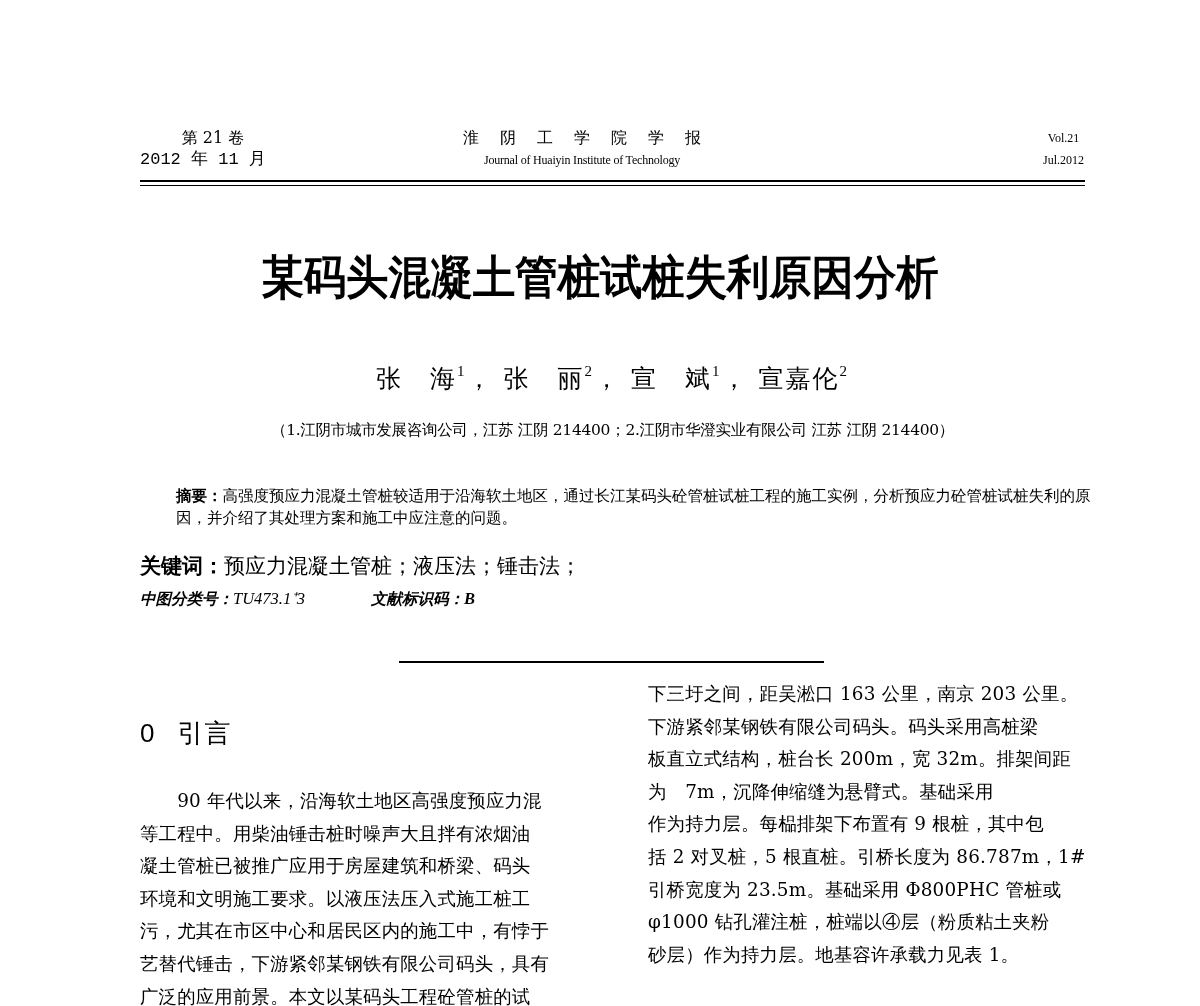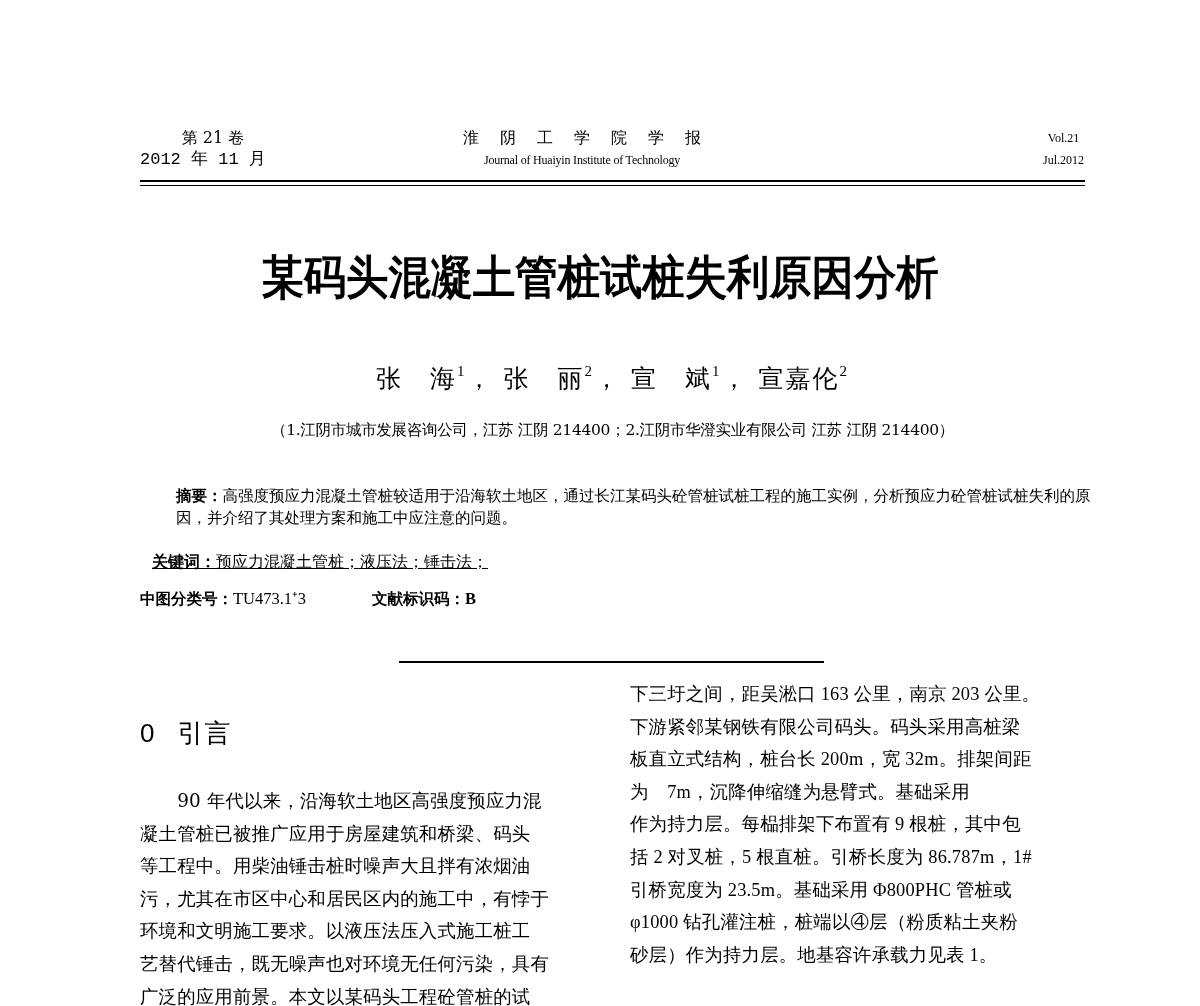--- a/index.html
+++ b/index.html
@@ -15,32 +15,32 @@
   .hdr-left .l2 { font-family:Liberation Mono, monospace; font-size:17px; }
   .rule-thick { position:absolute; left:140px; width:945px; height:2px; background:#000; top:180px; }
   .rule-thin { position:absolute; left:140px; width:945px; height:1px; background:#000; top:185px; }
   .title { left:0; width:1200px; top:248px; text-align:center; font-size:46px; font-weight:bold; letter-spacing:0px;
            font-family:"DejaVu Sans", sans-serif; line-height:58px; transform:scaleX(0.92); }
   .authors { left:0; width:1225px; top:362px; text-align:center; font-size:25px; letter-spacing:2px; }
   .authors sup { font-size:15px; vertical-align:11px; font-family:"Liberation Serif", serif; }
   .affil { left:0; width:1225px; top:420px; text-align:center; font-size:15.5px; letter-spacing:-0.3px; }
   .abstract { left:140px; top:485px; width:945px; font-size:15.5px; line-height:22px; white-space:normal;margin-left:36px; }
   .abstract .lbl { font-weight:bold; }
-  .kw { left:152px; top:552px; font-size:16px;text-decoration:underline; }
+  .kw { left:140px; top:552px; font-size:21px; }
   .kw .lbl { font-weight:bold; }
-  .cls { left:140px; top:586px; font-size:15.5px; }
+  .cls { left:140px; top:586px; font-size:15.5px;font-style:italic; }
   .cls .lbl { font-weight:bold; }
   .cls .gap { display:inline-block; width:66px; }
   .cls .num { font-family:"Liberation Serif", serif; font-size:16.5px; }
   .divider { position:absolute; left:399px; width:425px; height:2px; background:#000; top:661px; }
   .sec { left:140px; top:716px; font-size:26px; font-family:"DejaVu Sans", sans-serif; letter-spacing:1px; }
   .sec .sn { font-family:"Liberation Sans", sans-serif; font-weight:normal; margin-right:22px; }
   .col { position:absolute; font-size:18.4px; line-height:32.6px; white-space:nowrap; letter-spacing:0.2px; }
   .col-left { left:140px; top:785px; width:455px; }
-  .col-right { left:630px; top:678px; width:450px;font-family:Liberation Serif, serif; }
+  .col-right { left:648px; top:678px; width:450px; }
   .col .ln { display:block; height:32.6px; overflow:visible; }
   .num { font-family:"Liberation Serif", serif; }
 </style>
 </head>
 <body>
 
 <div class="abs hdr hdr-left">
   <div style="padding-left:20px;">第 21 卷</div>
   <div class="l2">2012 年 11 月</div>
 </div>
@@ -79,25 +79,25 @@
 </div>
 
 <div class="divider"></div>
 
 <div class="abs sec">
   <span class="sn">0</span><span>引言</span>
 </div>
 
 <div class="col col-left">
   <span class="ln">　　90 年代以来，沿海软土地区高强度预应力混</span>
+  <span class="ln">等工程中。用柴油锤击桩时噪声大且拌有浓烟油</span>
   <span class="ln">凝土管桩已被推广应用于房屋建筑和桥梁、码头</span>
-  <span class="ln">等工程中。用柴油锤击桩时噪声大且拌有浓烟油</span>
+  <span class="ln">环境和文明施工要求。以液压法压入式施工桩工</span>
   <span class="ln">污，尤其在市区中心和居民区内的施工中，有悖于</span>
-  <span class="ln">环境和文明施工要求。以液压法压入式施工桩工</span>
-  <span class="ln">艺替代锤击，既无噪声也对环境无任何污染，具有</span>
+  <span class="ln">艺替代锤击，下游紧邻某钢铁有限公司码头，具有</span>
   <span class="ln">广泛的应用前景。本文以某码头工程砼管桩的试</span>
 </div>
 
 <div class="col col-right">
   <span class="ln">下三圩之间，距吴淞口 163 公里，南京 203 公里。</span>
   <span class="ln">下游紧邻某钢铁有限公司码头。码头采用高桩梁</span>
   <span class="ln">板直立式结构，桩台长 200m，宽 32m。排架间距</span>
   <span class="ln">为　7m，沉降伸缩缝为悬臂式。基础采用</span>
   <span class="ln">作为持力层。每榀排架下布置有 9 根桩，其中包</span>
   <span class="ln">括 2 对叉桩，5 根直桩。引桥长度为 86.787m，1#</span>

